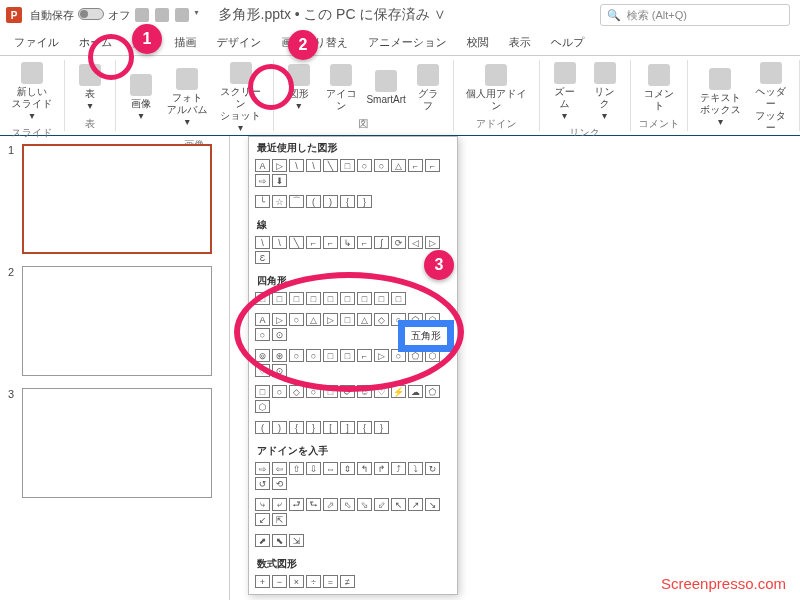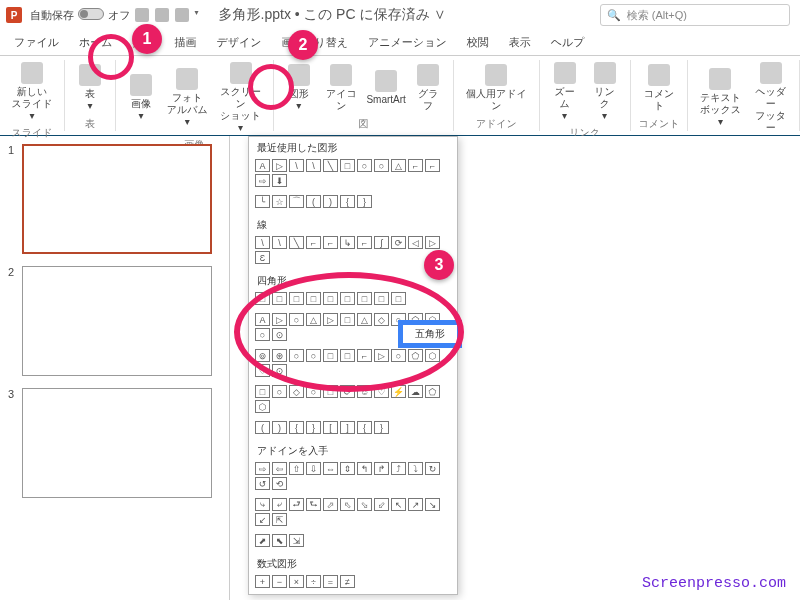--- a/index.html
+++ b/index.html
@@ -23,33 +23,33 @@
 .rbtn-icon{width:22px;height:22px;background:#d0d0d0;border-radius:3px;margin-bottom:2px}
 .rgroup-label{font-size:10px;color:#777;padding-top:2px}
 .content{display:flex;height:464px}
 .slide-panel{width:230px;border-right:1px solid #ccc;padding:8px;overflow-y:auto}
 .slide-thumb{display:flex;gap:8px;margin-bottom:12px}
 .slide-num{font-size:11px;color:#444}
 .thumb-box{width:190px;height:110px;border:1px solid #999;background:#fff}
 .thumb-box.active{border:2px solid #b7472a}
 .canvas{flex:1;background:#fff;position:relative}
 .shape-menu{position:absolute;left:248px;top:136px;width:210px;background:#fff;border:1px solid #bbb;box-shadow:2px 2px 8px rgba(0,0,0,0.2);z-index:10;font-size:10px}
-.sm-section-title{font-weight:normal;padding:4px 8px 2px;color:#333}
+.sm-section-title{font-weight:bold;padding:4px 8px 2px;color:#333}
 .sm-row{display:flex;flex-wrap:wrap;padding:2px 6px 6px;gap:2px}
 .sm-icon{width:15px;height:13px;border:1px solid #777;font-size:9px;display:flex;align-items:center;justify-content:center;color:#555;background:#fff}
-.tooltip{position:absolute;left:398px;top:320px;background:#fff;border:5px solid #3b82f6;padding:2px 12px;font-size:10px;color:#333;z-index:20}
+.tooltip{position:absolute;left:398px;top:320px;background:#fff;border:7px solid #3b82f6;padding:2px 6px;font-size:10px;color:#333;z-index:20}
 .callout{position:absolute;border-radius:50%;background:#e91e63;color:#fff;font-weight:bold;display:flex;align-items:center;justify-content:center;z-index:30;box-shadow:0 2px 4px rgba(0,0,0,0.3)}
 .callout-1{width:30px;height:30px;left:132px;top:24px;font-size:16px}
 .callout-2{width:30px;height:30px;left:288px;top:30px;font-size:16px}
 .callout-3{width:30px;height:30px;left:424px;top:250px;font-size:16px}
 .highlight-ring{position:absolute;border:5px solid #e91e63;border-radius:50%;z-index:25;pointer-events:none}
 .ring-1{width:46px;height:46px;left:88px;top:34px}
 .ring-2{width:46px;height:46px;left:248px;top:64px}
 .ring-3{width:230px;height:120px;left:234px;top:272px;border-width:6px}
-.watermark{position:absolute;right:14px;bottom:8px;font-family:Liberation Mono, monospace;color:#6d28d9;font-size:15px}
+.watermark{position:absolute;right:14px;bottom:8px;font-family:Liberation Sans, sans-serif;color:#ef4444;font-size:15px}
 .chev{font-size:8px;color:#666}
 </style>
 </head>
 <body>
 
 <div class="title-bar">
   <div class="pp-icon">P</div>
   <div class="autosave">
     <span>自動保存</span>
     <div class="toggle"></div>

